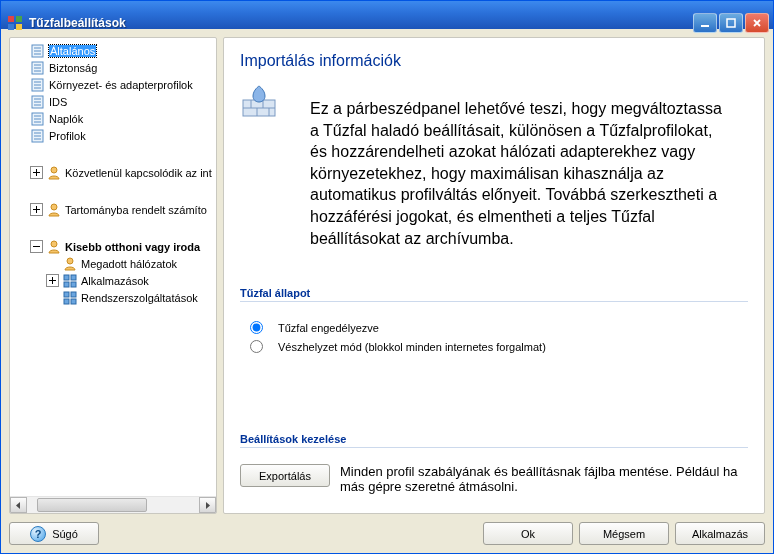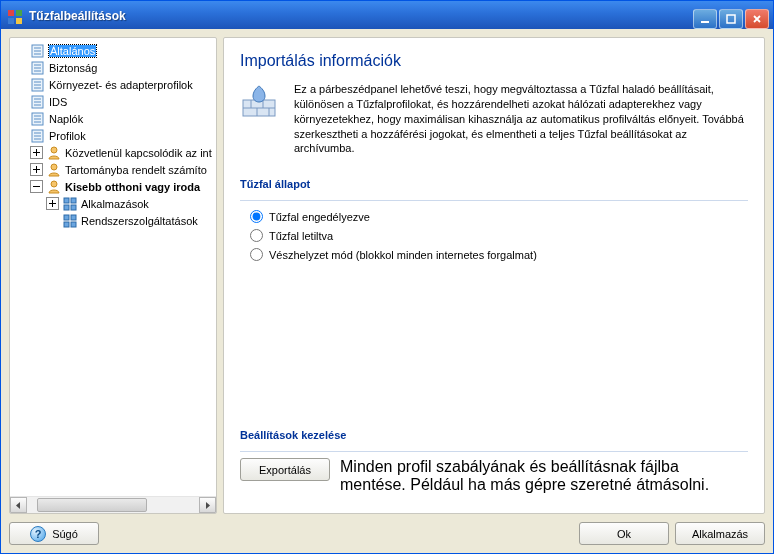--- a/index.html
+++ b/index.html
@@ -1,18 +1,18 @@
 <!DOCTYPE html>
 <html><head>
 <meta charset="utf-8">
 <style>
   * { box-sizing: border-box; }
   html, body { margin: 0; padding: 0; font-family: Tahoma, "Segoe UI", sans-serif; font-size: 11px; color: #000; background: #fff; }
   .window { width: 774px; height: 554px; background: #ece9d8; border: 1px solid #0054e3; display: flex; flex-direction: column; }
-  .titlebar { height: 28px; background: linear-gradient(to bottom, #3c89ee 0%, #2a6fd8 45%, #1c54b8 100%); display: flex; align-items: flex-start; padding: 8px 4px 0 6px; color: #fff; }
+  .titlebar { height: 28px; background: linear-gradient(to bottom, #3c89ee 0%, #2a6fd8 45%, #1c54b8 100%); display: flex; align-items: center; padding: 16px 4px 0 6px; color: #fff; }
   .titlebar .app-icon { width: 16px; height: 16px; margin-right: 6px; display: inline-block; }
   .titlebar .title { flex: 1; font-size: 12px; font-weight: bold; text-shadow: 1px 1px 1px rgba(0,0,0,0.4); }
   .win-btns { display: flex; gap: 2px; }
   .win-btn { width: 24px; height: 20px; border-radius: 3px; display: flex; align-items: center; justify-content: center; border: 1px solid rgba(255,255,255,0.5); }
   .win-btn.min, .win-btn.max { background: linear-gradient(#6cace0,#2b71c7); }
   .win-btn.close { background: linear-gradient(#f07a6a,#d64b2e); }
   .win-btn svg { display: block; }
 
   .client { flex: 1; display: flex; flex-direction: column; padding: 8px; gap: 6px; }
   .panels { flex: 1; display: flex; gap: 6px; }
@@ -25,43 +25,43 @@
   .tree-row { display: flex; align-items: center; height: 17px; padding-right: 4px; white-space: nowrap; cursor: pointer; }
   .tree-row .exp { width: 11px; height: 11px; border: 1px solid #8a8a8a; background:#fff; display:flex; align-items:center; justify-content:center; margin-right:3px; box-sizing: content-box;}
   .tree-row .exp svg{display:block}
   .tree-row .exp-empty { width:13px; margin-right:3px; }
   .tree-row .ticon { width:16px; height:16px; margin-right:3px; display:inline-flex; align-items:center; justify-content:center; }
   .tree-row .label { font-size:11px; }
   .tree-row.selected .label { background:#3399ff; color:#fff; outline:1px dotted #000; padding:0 1px; }
   .tree-row.bold .label { font-weight:bold; }
 
   .depth-0 { padding-left: 4px; }
-  .depth-1 { padding-left: 20px; }
+  .depth-1 { padding-left: 20px; margin-top: 20px; }
   .depth-2 { padding-left: 36px; }
 
   
   .h-scroll { height:17px; display:flex; border-top:1px solid #e5e5e5; background:#f1f1f1;}
   .h-scroll .arrow { width:17px; background:linear-gradient(#fdfdfd,#d9d9d9); border:1px solid #b5b5b5; display:flex;align-items:center;justify-content:center;}
   .h-scroll .track { flex:1; position:relative; background:#f1f1f1;}
   .h-scroll .thumb { position:absolute; left:10px; top:1px; bottom:1px; width:110px; background:linear-gradient(#eaeaea,#d0d0d0); border:1px solid #b0b0b0; border-radius:2px;}
 
   
   .right h1 { font-size:16px; font-weight:normal; color:#003399; margin:0 0 12px 0; }
   .intro { display:flex; gap:14px; margin-bottom:16px; }
   .intro .big-icon { width:40px; flex-shrink:0; display:flex; align-items:flex-start; justify-content:center; }
-  .intro p { margin:0; font-size:11px; line-height:1.35; color:#000; }
-  .group-title { font-size:11px; font-weight:bold; color:#003399; margin-top:6px; margin-bottom:6px; border-bottom:1px solid #ccd9ec; padding-bottom:10px;}
-  .radio-row, .check-row { display:flex; align-items:center; gap:6px; font-size:11px; margin:3px 0 3px 10px; }
+  .intro p { margin:16px; font-size:16px; line-height:1.35; color:#000; }
+  .group-title { font-size:11px; font-weight:bold; color:#003399; margin-top:6px; margin-bottom:16px; border-bottom:1px solid #ccd9ec; padding-bottom:2px;}
+  .radio-row, .check-row { display:flex; align-items:center; gap:15px; font-size:11px; margin:3px 0 3px 10px; }
   .radio-row input, .check-row input { margin:0; }
   .check-row { margin-top:12px; }
   .spacer { flex:1; }
   .manage { margin-top: auto; }
   .manage-row { display:flex; gap:10px; margin:5px 0; }
   .btn { min-width:90px; height:23px; background:linear-gradient(#fdfdfd,#e8e8e2); border:1px solid #9f9f98; border-radius:3px; font-size:11px; display:flex; align-items:center; justify-content:center; cursor:pointer; padding:0 10px; }
-  .manage-row .desc { font-size:16px; flex:1; }
+  .manage-row .desc { font-size:13px; flex:1; }
 
   
   .footer { display:flex; align-items:center; gap:6px; padding:2px 0 0 0; }
   .footer .btn { min-width:90px; }
   .help-btn { display:flex; align-items:center; gap:6px; min-width:90px; }
   .help-btn .q { width:16px; height:16px; border-radius:50%; background:radial-gradient(circle at 30% 30%, #dff1ff, #4aa3e8); border:1px solid #2a7bc0; display:flex;align-items:center;justify-content:center;color:#0a4a85;font-weight:bold;font-size:11px;}
 </style>
 </head>
 <body>
 
@@ -210,20 +210,30 @@
               </span>
               <span class="ticon">
                 <svg width="16" height="16">
                   <circle cx="8" cy="5" r="3" fill="#f6c469" stroke="#c98d22"></circle>
                   <path d="M3 14 C3 10 13 10 13 14 Z" fill="#f6c469" stroke="#c98d22"></path>
                 </svg>
               </span>
               <span class="label">Kisebb otthoni vagy iroda</span>
             </div>
             <div class="tree-row depth-2">
+              <span class="exp-empty"></span>
+              <span class="ticon">
+                <svg width="16" height="16">
+                  <circle cx="8" cy="5" r="3" fill="#f6c469" stroke="#c98d22"></circle>
+                  <path d="M3 14 C3 10 13 10 13 14 Z" fill="#f6c469" stroke="#c98d22"></path>
+                </svg>
+              </span>
+              <span class="label">Megadott hálózatok</span>
+            </div>
+            <div class="tree-row depth-2">
               <span class="exp">
                 <svg width="9" height="9">
                   <line x1="1" y1="4.5" x2="8" y2="4.5" stroke="#000"></line>
                   <line x1="4.5" y1="1" x2="4.5" y2="8" stroke="#000"></line>
                 </svg>
               </span>
               <span class="ticon">
                 <svg width="16" height="16">
                   <rect x="2" y="2" width="5" height="5" fill="#6aa5df" stroke="#2d6aa8"></rect>
                   <rect x="9" y="2" width="5" height="5" fill="#6aa5df" stroke="#2d6aa8"></rect>
@@ -279,24 +289,20 @@
           </div>
           <p>Ez a párbeszédpanel lehetővé teszi, hogy megváltoztassa a Tűzfal haladó beállításait, különösen a Tűzfalprofilokat, és hozzárendelheti azokat hálózati adapterekhez vagy környezetekhez, hogy maximálisan kihasználja az automatikus profilváltás előnyeit. Továbbá szerkesztheti a hozzáférési jogokat, és elmentheti a teljes Tűzfal beállításokat az archívumba.</p>
         </div>
 
         <div class="group-title">Tűzfal állapot</div>
         <label class="radio-row">
           <input type="radio" name="fwstate" id="r-enabled" checked="" style="">
           <span>Tűzfal engedélyezve</span>
         </label>
         <label class="radio-row">
-          <input type="radio" name="fwstate" id="r-disabled" style="">
-          <span>Tűzfal letiltva</span>
-        </label>
-        <label class="radio-row">
           <input type="radio" name="fwstate" id="r-emergency" style="">
           <span>Vészhelyzet mód (blokkol minden internetes forgalmat)</span>
         </label>
 
         <div class="spacer"></div>
 
         <div class="manage">
           <div class="group-title">Beállítások kezelése</div>
           <div class="manage-row">
             <div class="btn">
@@ -311,17 +317,20 @@
     <div class="footer">
       <div class="btn help-btn">
         <span class="q">?</span>
         <span>Súgó</span>
       </div>
       <div style="flex:1"></div>
       <div class="btn">
           <span>Ok</span>
         </div>
       <div class="btn">
+          <span>Mégsem</span>
+        </div>
+      <div class="btn">
           <span>Alkalmazás</span>
         </div>
     </div>
   </div>
 </div>
 
 </body></html>

